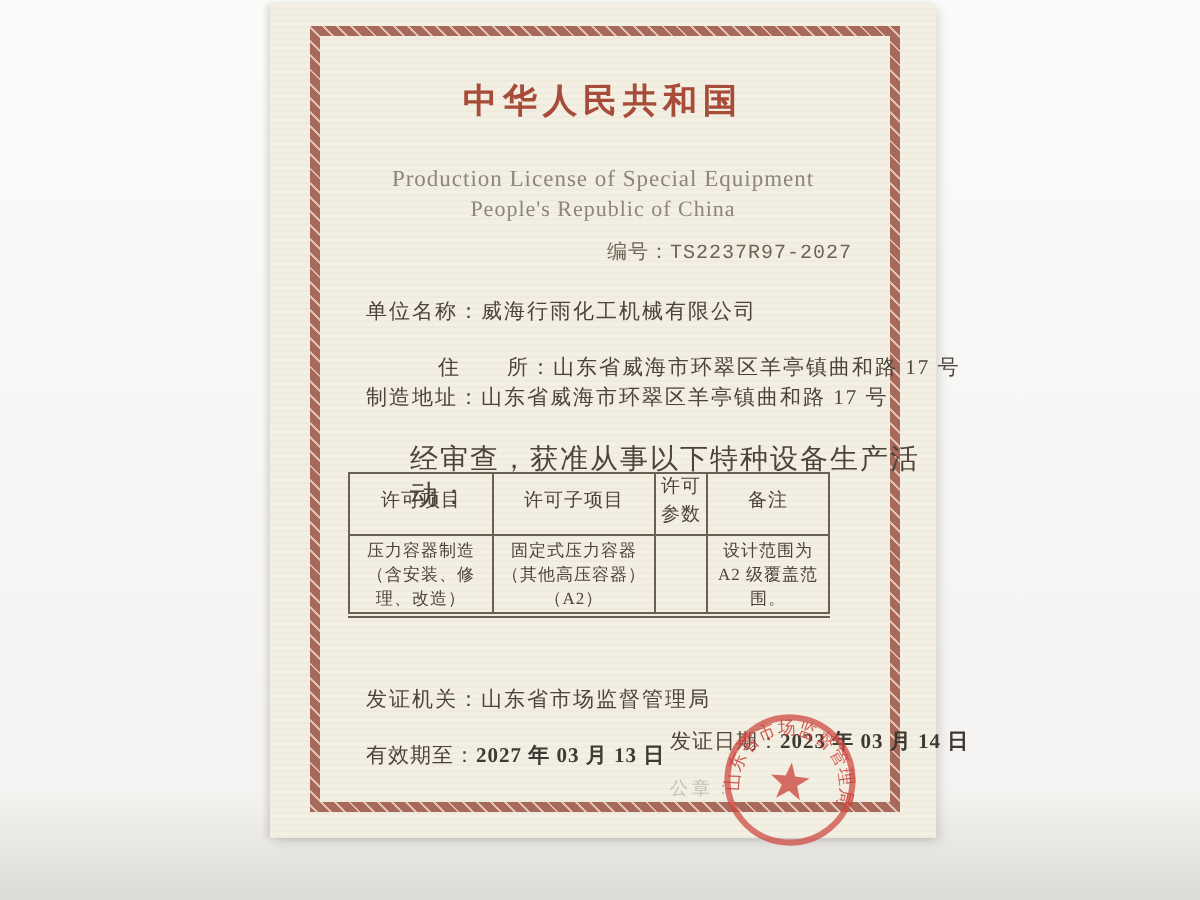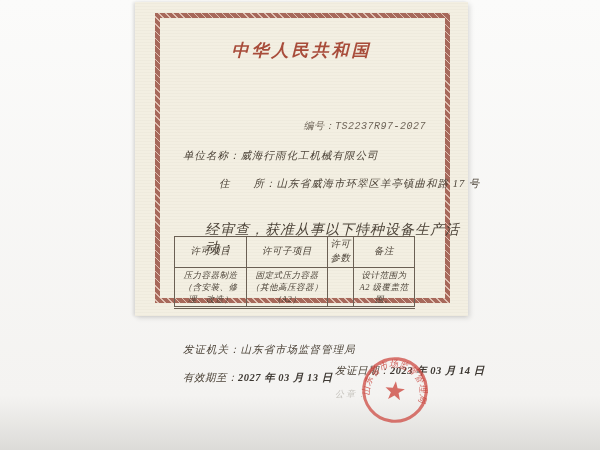--- a/index.html
+++ b/index.html
@@ -2,26 +2,25 @@
 <html><head>
 <meta charset="utf-8">
 <style>
   html,body{margin:0;padding:0;}
   body{
     width:600px;height:450px;overflow:hidden;
     background:linear-gradient(180deg,#fbfbfa 0%,#f4f3f1 88%,#dcdbd8 100%);
     font-family:"Liberation Serif","DejaVu Serif",serif;
   }
   .paper{
-    position:absolute;left:135px;top:2px;width:333px;height:314px;
+    position:absolute;left:135px;top:2px;width:333px;height:417px;
     background:
       repeating-linear-gradient(0deg, rgba(120,110,90,0.035) 0 1px, transparent 1px 3px),
       #f3efe2;
     box-shadow:-2px 0 3px rgba(0,0,0,0.10), 2px 2px 5px rgba(0,0,0,0.12);
-    font-style:italic;
   }
   .frame{
     position:absolute;left:20px;top:11px;right:18px;bottom:13px;
     border:5px solid transparent;
     border-image:repeating-linear-gradient(45deg,#a7695b 0 2px,#e0bfb1 2px 3px,#a7695b 3px 5px) 5;
     pointer-events:none;
   }
   .abs{position:absolute;}
   .title-cn{width:100%;text-align:center;color:#a84c3a;font-weight:bold;letter-spacing:3px;}
   .title-en{width:100%;text-align:center;color:#8b857c;letter-spacing:0.5px;}
@@ -44,30 +43,35 @@
   .seal{transform:rotate(6deg);}
 </style>
 </head>
 <body>
 
 <div>
   <div class="paper">
     <div class="frame"></div>
 
     <div class="abs title-cn" style="top:37px;font-size:17px;">中华人民共和国</div>
+    <div class="abs title-en" style="top:82px;font-size:11.5px;">Production License of Special Equipment</div>
+    <div class="abs title-en" style="top:97px;font-size:11px;">People's Republic of China</div>
 
     <div class="abs license-no" style="top:117px;right:42px;">
       <span>编号：</span><span>TS2237R97-2027</span>
     </div>
 
     <div class="abs fieldline" style="left:48px;top:147px;">
       <span>单位名称：</span><span>威海行雨化工机械有限公司</span>
     </div>
     <div class="abs fieldline" style="left:60px;top:175px;margin-left:24px;">
       <span>住　　所：</span><span>山东省威海市环翠区羊亭镇曲和路 17 号</span>
+    </div>
+    <div class="abs fieldline" style="left:48px;top:190px;">
+      <span>制造地址：</span><span>山东省威海市环翠区羊亭镇曲和路 17 号</span>
     </div>
 
     <div class="abs approval" style="left:70px;top:219px;">经审查，获准从事以下特种设备生产活动：</div>
 
     <table class="lic abs" style="left:39px;top:234px;">
       <colgroup>
           <col style="width:72px">
           <col style="width:81px">
           <col style="width:26px">
           <col style="width:61px">

